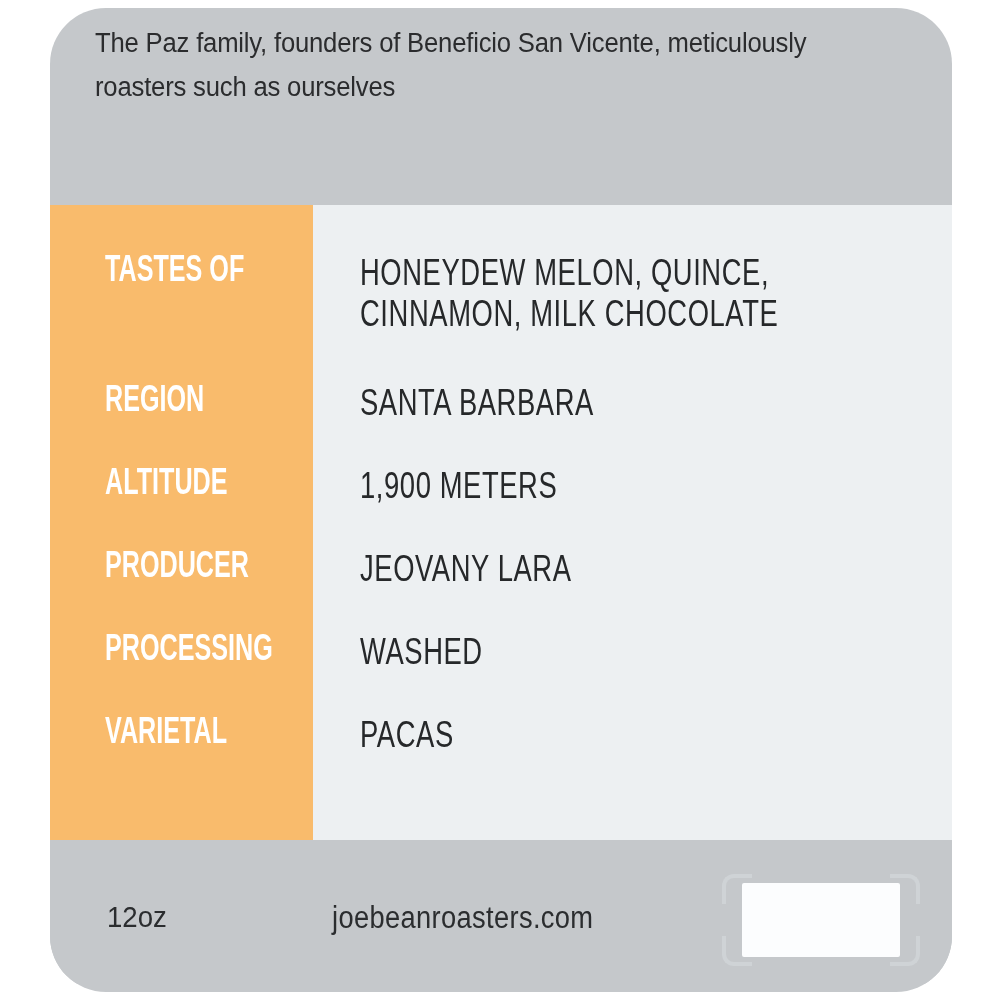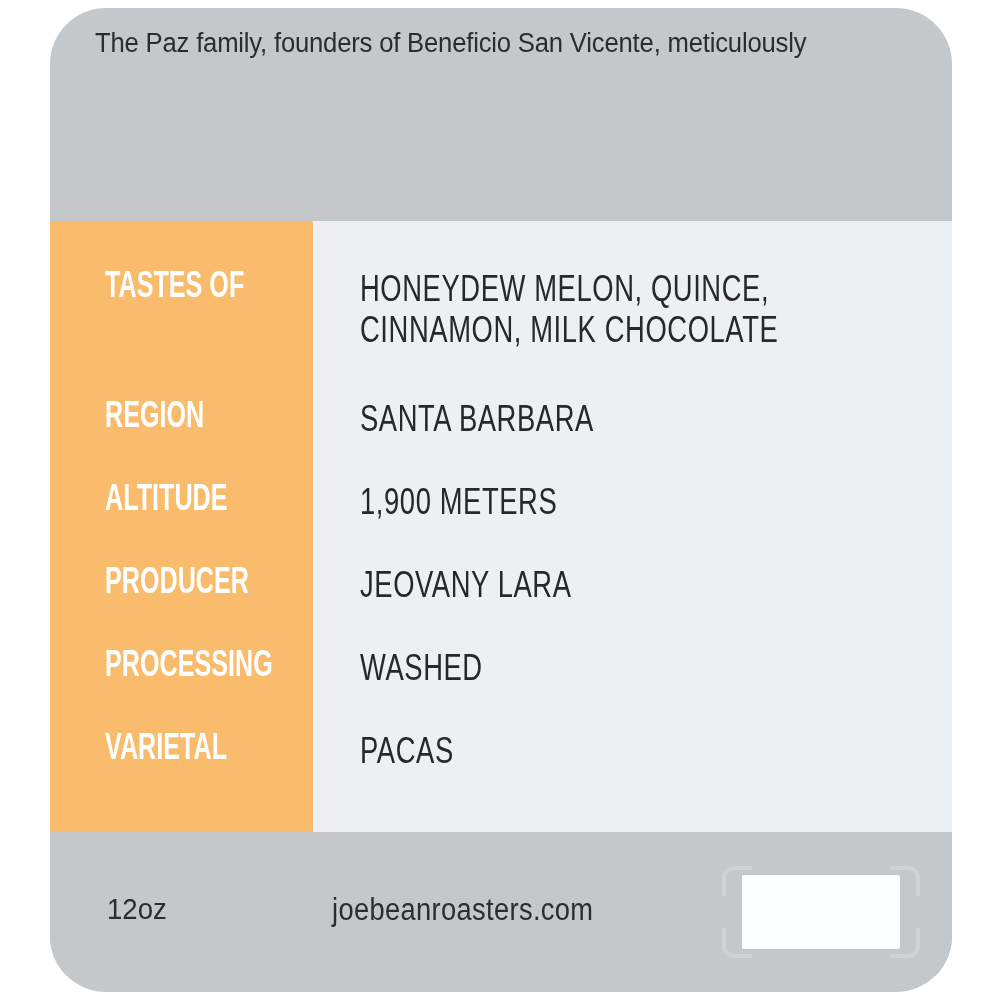--- a/index.html
+++ b/index.html
@@ -13,40 +13,40 @@
   }
   
   .top-band{
     position:absolute;left:0;top:0;width:100%;height:201px;
     box-sizing:border-box;padding:13px 40px 0 45px;
     color:#2b2c2e;font-size:27px;line-height:44px;letter-spacing:-0.2px;
   }
   .top-band .line{white-space:nowrap;}
   .top-band .line span{display:inline-block;transform:scaleX(0.95);transform-origin:left center;}
   
-  .mid-band{position:absolute;left:0;top:213px;width:100%;height:684px;background:#edf0f2;}
+  .mid-band{position:absolute;left:0;top:197px;width:100%;height:684px;background:#edf0f2;}
   .spec-col-bg{position:absolute;left:0;top:0;width:263px;height:100%;background:#f9bb6c;}
   .spec-row{position:absolute;left:0;width:100%;line-height:1;}
   .spec-label{
     position:absolute;left:55px;top:0;color:#ffffff;font-weight:bold;
     font-size:37px;white-space:nowrap;display:inline-block;
     transform:scaleX(0.68);transform-origin:left top;letter-spacing:0px;
   }
   .spec-value{
     position:absolute;left:310px;top:0;color:#26282a;font-weight:normal;
     font-size:37px;display:inline-block;transform:scaleX(0.74);transform-origin:left top;
     letter-spacing:0.8px;
   }
   .spec-value .vline{white-space:nowrap;line-height:46px;margin-top:-5px;}
   .spec-value .vline:first-child{margin-top:0;}
   
   .row-0{top:45px;} .row-1{top:175px;} .row-2{top:258px;}
   .row-3{top:341px;} .row-4{top:424px;} .row-5{top:507px;}
   
-  .bottom-band{position:absolute;left:0;bottom:16px;width:100%;height:144px;background:#c5c8cb;}
+  .bottom-band{position:absolute;left:0;bottom:8px;width:100%;height:144px;background:#c5c8cb;}
   .weight-text{
     position:absolute;left:57px;top:60px;color:#2b2d2f;font-size:30px;
     display:inline-block;transform:scaleX(0.92);transform-origin:left top;
   }
   .website-text{
     position:absolute;left:282px;top:60px;color:#2b2d2f;font-size:31px;
     display:inline-block;transform:scaleX(0.88);transform-origin:left top;letter-spacing:0.4px;
   }
   .sticker-frame{position:absolute;left:672px;top:34px;width:198px;height:92px;}
   .sticker-frame .corner{position:absolute;width:26px;height:26px;border:0 solid #cfd3d6;}
@@ -59,20 +59,21 @@
     background:#fcfdfe;border-radius:2px;
   }
 </style>
 </head>
 <body>
 
 <div class="coffee-label">
 
   <div class="top-band">
     <div class="line"><span>The Paz family, founders of Beneficio San Vicente, meticulously</span></div>
+    <div class="line"><span>roasters such as ourselves</span></div>
   </div>
 
   <div class="mid-band">
     <div class="spec-col-bg"></div>
 
     <div class="spec-row row-0">
       <span class="spec-label">TASTES OF</span>
       <span class="spec-value">
         <div class="vline">HONEYDEW MELON, QUINCE,</div>
         <div class="vline">CINNAMON, MILK CHOCOLATE</div>

